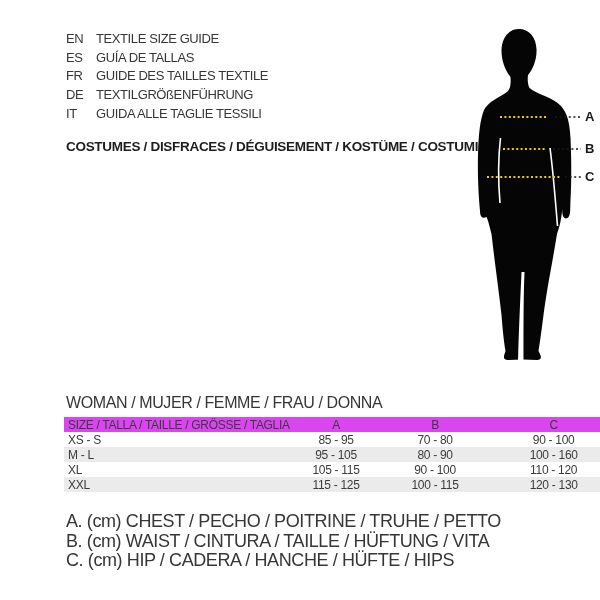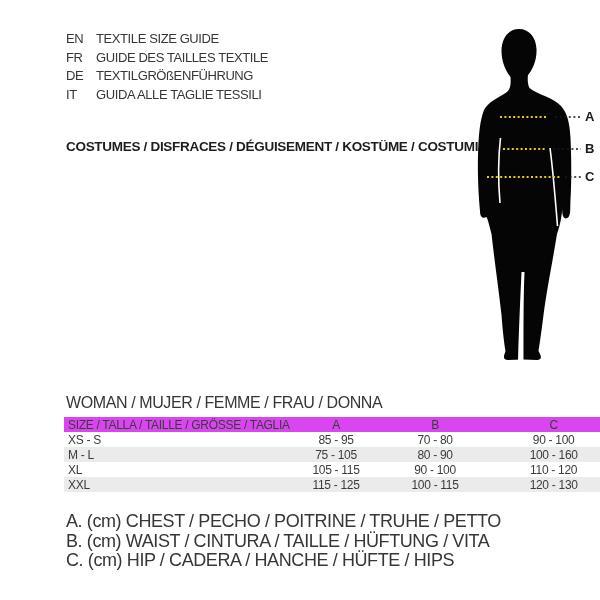--- a/index.html
+++ b/index.html
@@ -43,20 +43,24 @@
 </style>
 </head>
 <body>
 
 <div id="page">
 
   <div class="lang-list">
     <div class="lang-row">
       <span class="lang-code">EN</span>
       <span class="lang-label">TEXTILE SIZE GUIDE</span>
+    </div>
+    <div class="lang-row">
+      <span class="lang-code">ES</span>
+      <span class="lang-label">GUÍA DE TALLAS</span>
     </div>
     <div class="lang-row">
       <span class="lang-code">FR</span>
       <span class="lang-label">GUIDE DES TAILLES TEXTILE</span>
     </div>
     <div class="lang-row">
       <span class="lang-code">DE</span>
       <span class="lang-label">TEXTILGRÖßENFÜHRUNG</span>
     </div>
     <div class="lang-row">
@@ -135,21 +139,21 @@
     </thead>
     <tbody>
       <tr>
         <td>XS - S</td>
         <td>85 - 95</td>
         <td>70 - 80</td>
         <td>90 - 100</td>
       </tr>
       <tr>
         <td>M - L</td>
-        <td>75 - 105</td>
+        <td>95 - 105</td>
         <td>80 - 90</td>
         <td>100 - 160</td>
       </tr>
       <tr>
         <td>XL</td>
         <td>105 - 115</td>
         <td>90 - 100</td>
         <td>110 - 120</td>
       </tr>
       <tr>

